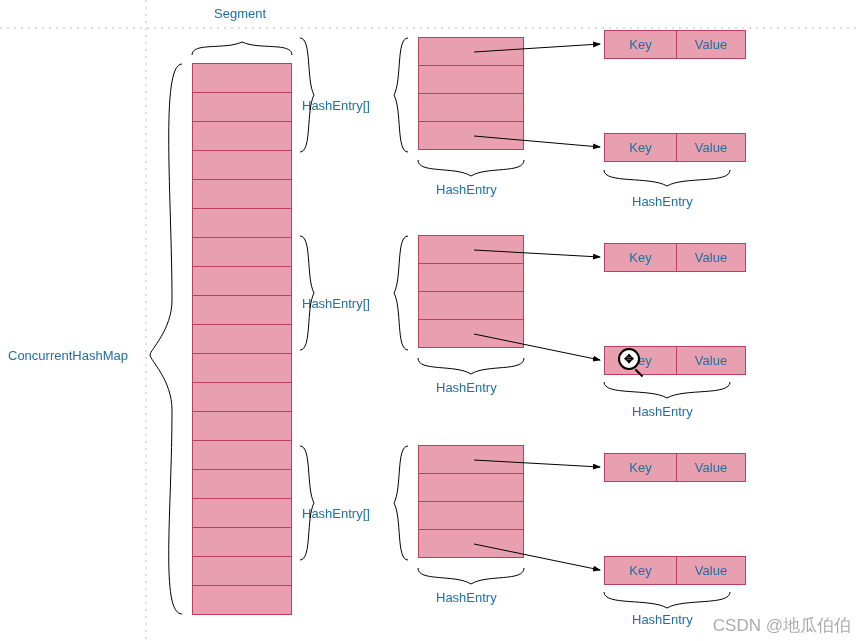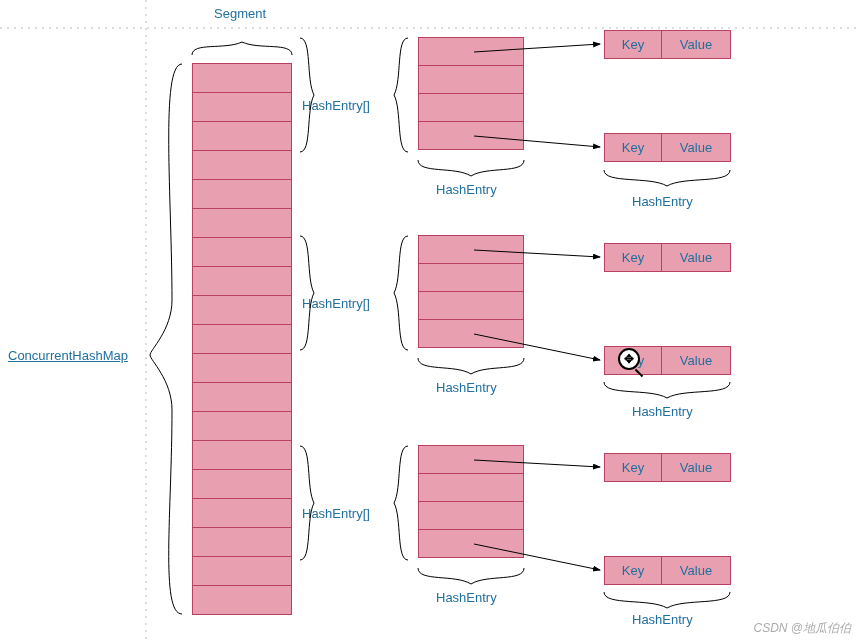--- a/index.html
+++ b/index.html
@@ -43,45 +43,45 @@
     display: flex;
     align-items: stretch;
   }
   .kv .k, .kv .v {
     display: flex;
     align-items: center;
     justify-content: center;
     color: #1f6f9f;
     font-size: 13px;
   }
-  .kv .k { width: 57px; border-right: 1px solid #b94061; }
+  .kv .k { width: 72px; border-right: 1px solid #b94061; }
   .kv .v { width: 68px; }
   svg.overlay { position:absolute; left:0; top:0; pointer-events:none; }
-  .watermark { position:absolute; right:8px; bottom:4px; color:rgba(0,0,0,.35); font-size:12px;font-style:italic; }
+  .watermark { position:absolute; right:8px; bottom:4px; color:rgba(0,0,0,.35); font-size:17px; }
   .cursor {
     position: absolute;
     width: 22px; height: 22px;
     border: 2px solid #000;
     border-radius: 50%;
     background: #fff;
     display:flex;align-items:center;justify-content:center;
     font-size:12px; font-weight:bold;
   }
   .cursor::after{
     content:"";
     position:absolute;
     right:-6px; bottom:-6px;
     width:10px;height:2px;background:#000;
     transform:rotate(45deg);
   }
 </style>
 </head>
 <body>
 
-<div class="label" style="left:8px; top:348px;text-decoration:underline;">ConcurrentHashMap</div>
+<div class="label" style="left:8px; top:348px;">ConcurrentHashMap</div>
 
 <div class="label" style="left:214px; top:6px;">Segment</div>
 
 <div class="seg-col">
   <div class="seg-cell"></div>
   <div class="seg-cell"></div>
   <div class="seg-cell"></div>
   <div class="seg-cell"></div>
   <div class="seg-cell"></div>
   <div class="seg-cell"></div>

